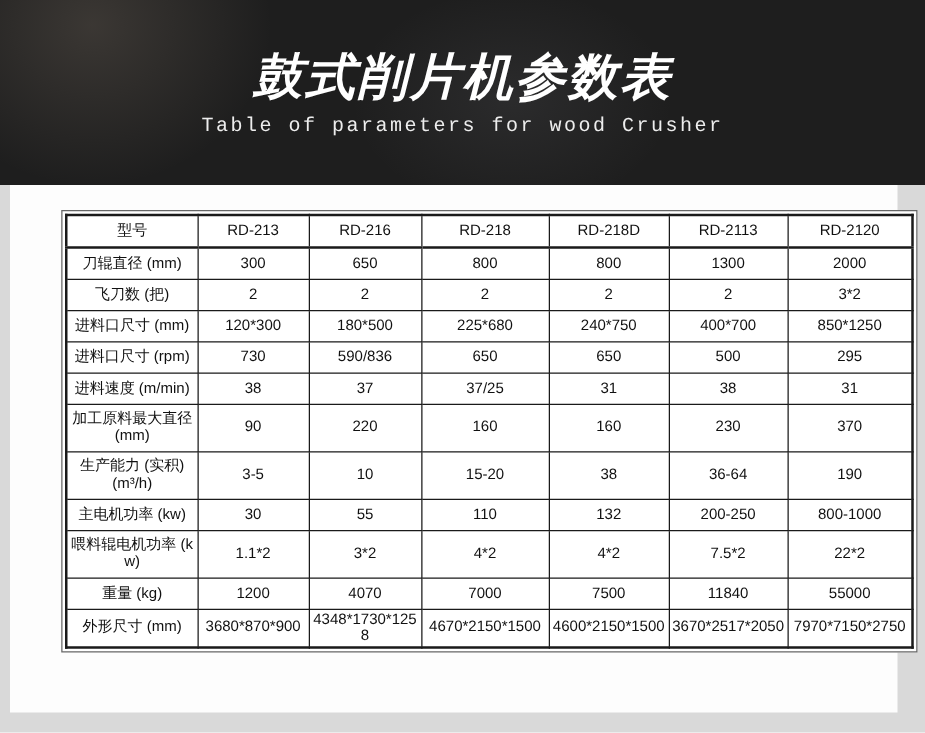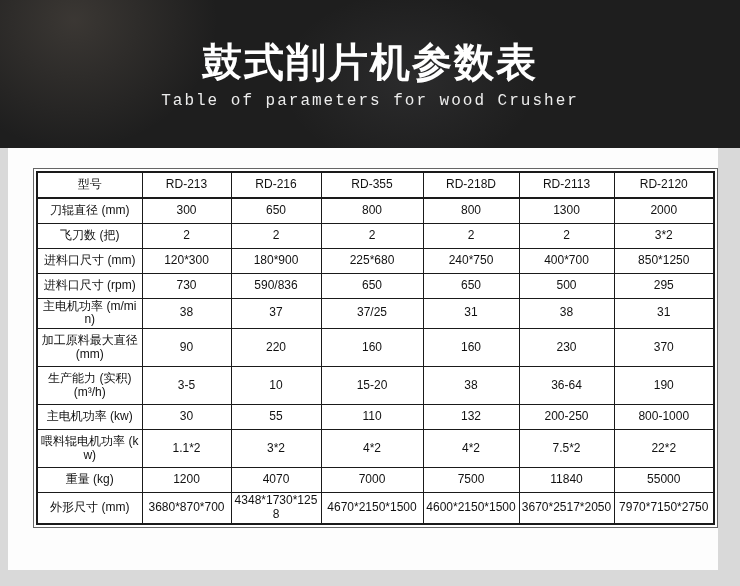--- a/index.html
+++ b/index.html
@@ -37,36 +37,37 @@
     pointer-events:none;
   }
   .hero-title{
     position:relative;
     margin-top:40px;
     font-size:40px;
     font-weight:bold;
     letter-spacing:2px;
     color:var(--title-color);
     line-height:44px;
+    font-style:italic;
   }
   .hero-subtitle{
     position:relative;
     margin-top:7px;
     font-size:16px;
     letter-spacing:2px;
     color:var(--subtitle-color);
     line-height:20px;
     font-family:Liberation Mono, monospace;
   }
   .panel{
     position:absolute;left:8px;top:148px;width:710px;height:422px;
     background:var(--panel-bg);
   }
   .table-frame{
-    position:absolute;left:25px;top:20px;
+    position:absolute;left:41px;top:20px;
     border:1px solid var(--frame-line);
     padding:2px;
     background:#ffffff;
   }
   table.params{
     table-layout:fixed;
     width:677px;
     border-collapse:collapse;
     border:2px solid var(--border-dark);
     font-size:12px;
@@ -107,21 +108,21 @@
           <col style="width: 102px;">
           <col style="width: 96px;">
           <col style="width: 95px;">
           <col style="width: 100px;">
         </colgroup>
       <thead>
         <tr>
           <th>型号</th>
         <th>RD-213</th>
             <th>RD-216</th>
-            <th>RD-355</th>
+            <th>RD-218</th>
             <th>RD-218D</th>
             <th>RD-2113</th>
             <th>RD-2120</th>
           </tr>
       </thead>
       <tbody>
           <tr>
             <td>刀辊直径 (mm)</td>
             <td>300</td>
             <td>650</td>
@@ -135,37 +136,37 @@
             <td>2</td>
             <td>2</td>
             <td>2</td>
             <td>2</td>
             <td>2</td>
             <td>3*2</td>
           </tr>
           <tr>
             <td>进料口尺寸 (mm)</td>
             <td>120*300</td>
-            <td>180*900</td>
+            <td>180*500</td>
             <td>225*680</td>
             <td>240*750</td>
             <td>400*700</td>
             <td>850*1250</td>
           </tr>
           <tr>
             <td>进料口尺寸 (rpm)</td>
             <td>730</td>
             <td>590/836</td>
             <td>650</td>
             <td>650</td>
             <td>500</td>
             <td>295</td>
           </tr>
           <tr>
-            <td>主电机功率 (m/min)</td>
+            <td>进料速度 (m/min)</td>
             <td>38</td>
             <td>37</td>
             <td>37/25</td>
             <td>31</td>
             <td>38</td>
             <td>31</td>
           </tr>
           <tr class="tall">
             <td>加工原料最大直径 (mm)</td>
             <td>90</td>
@@ -206,21 +207,21 @@
             <td>重量 (kg)</td>
             <td>1200</td>
             <td>4070</td>
             <td>7000</td>
             <td>7500</td>
             <td>11840</td>
             <td>55000</td>
           </tr>
           <tr>
             <td>外形尺寸 (mm)</td>
-            <td>3680*870*700</td>
+            <td>3680*870*900</td>
             <td>4348*1730*1258</td>
             <td>4670*2150*1500</td>
             <td>4600*2150*1500</td>
             <td>3670*2517*2050</td>
             <td>7970*7150*2750</td>
           </tr>
         </tbody>
     </table>
   </div>
 </div>

